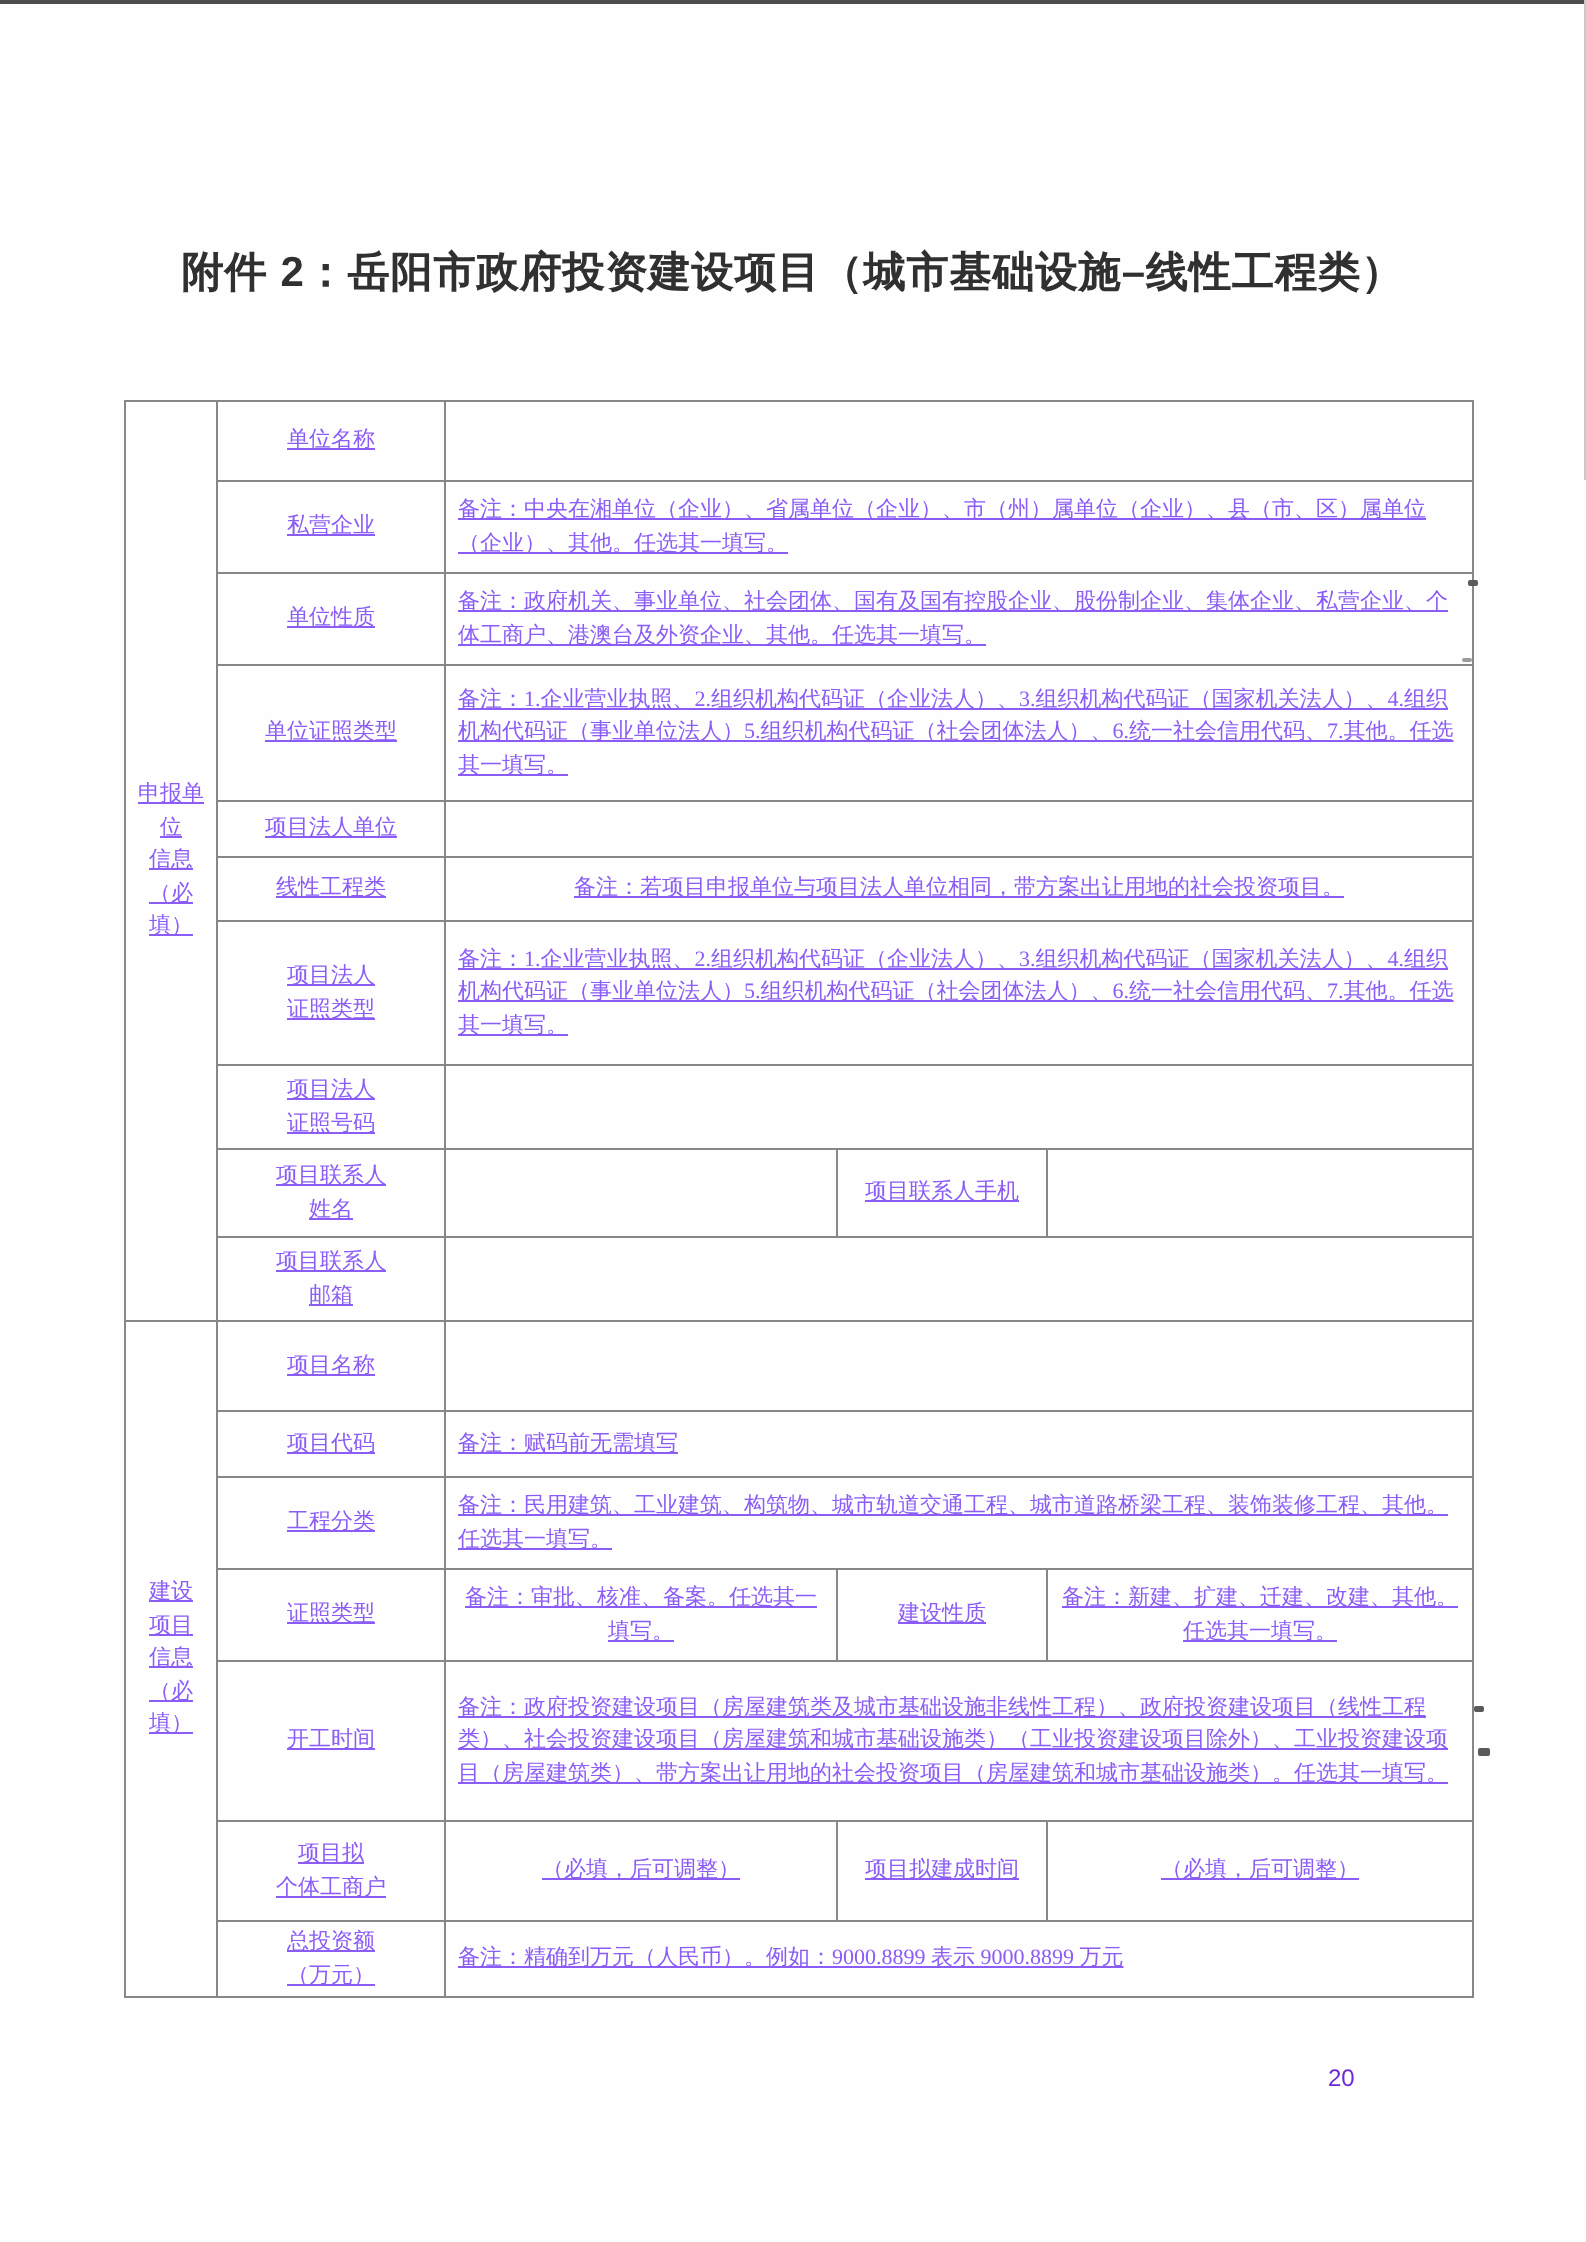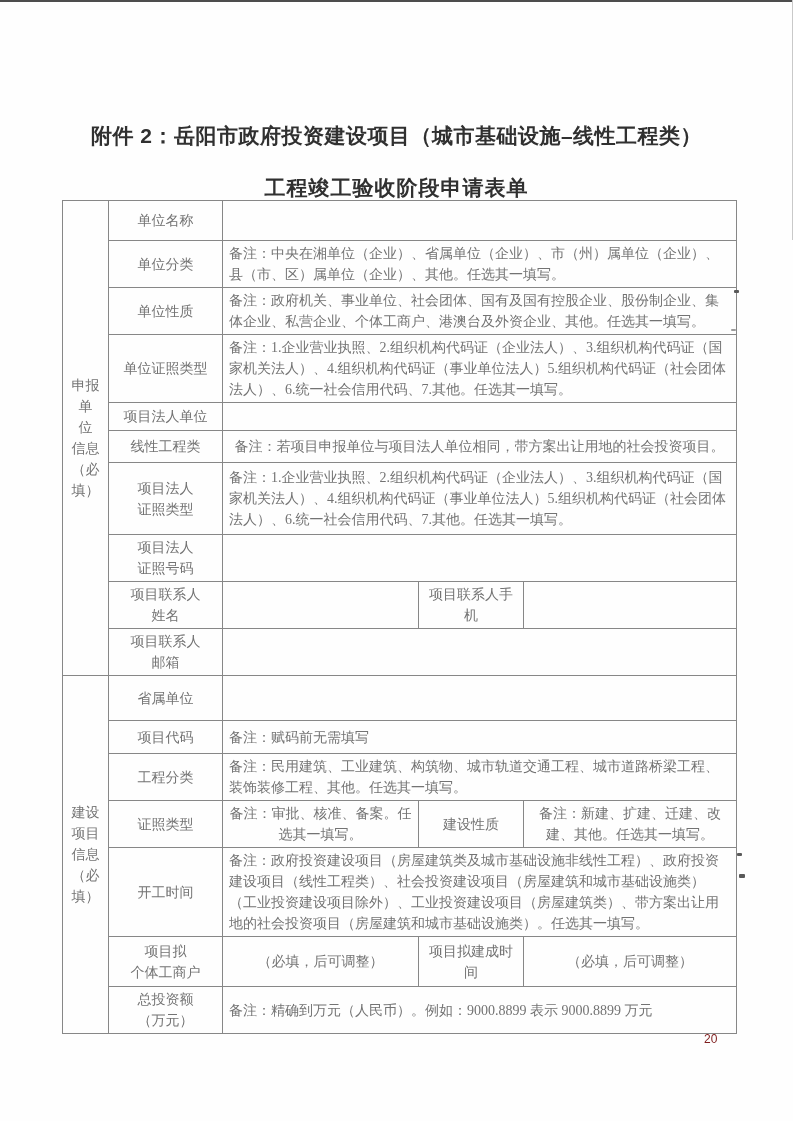--- a/index.html
+++ b/index.html
@@ -29,62 +29,61 @@
   .doc-title .line1 { font-size:21px; letter-spacing:0.5px; }
   .doc-title .line2 { font-size:21px; margin-top:24px; letter-spacing:1px; }
 
   table.form {
     position:absolute; left:62px; top:200px;
     width:674px;
     border-collapse:collapse; table-layout:fixed;
   }
   table.form td {
     border:1px solid #878787;
-    font-size:14px; line-height:1.5;
+    font-size:11px; line-height:1.5;
     padding:2px 6px;
-    color:#737373;
+    color:#8b5cf6;
     vertical-align:middle;
     overflow:hidden;
+    text-decoration:underline;
   }
   td.section-cell {
     text-align:center;
     white-space:pre-line;
     font-size:13.5px;
     line-height:1.7;
     padding:2px 2px;
   }
   td.label-cell {
     text-align:center;
     white-space:pre-line;
   }
   td.note-cell { text-align:left; }
   td.center-cell { text-align:center; }
 
   .page-number {
     position:absolute; left:664px; top:1032px;
-    font-size:12px; color:#7f1d1d;
+    font-size:12px; color:#6d28d9;
     font-family:"Liberation Sans","DejaVu Sans",sans-serif;
-    margin-left:40px;
   }
   .speck { position:absolute; background:#5a5a5a; border-radius:1px; }
   .speck.s1 { left:734px; top:290px; width:5px; height:3px; }
   .speck.s2 { left:731px; top:329px; width:5px; height:2px; opacity:.6; }
   .speck.s3 { left:737px; top:853px; width:5px; height:3px; }
   .speck.s4 { left:739px; top:874px; width:6px; height:4px; }
 </style>
 </head>
 <body>
 
 <div class="page">
   <div class="scan-top-edge"></div>
   <div class="scan-right-edge"></div>
 
   <div class="doc-title">
     <div class="line1">附件 2：岳阳市政府投资建设项目（城市基础设施–线性工程类）</div>
-    <div class="line2">工程竣工验收阶段申请表单</div>
   </div>
 
   <table class="form">
     <colgroup>
       <col style="width:46px">
         <col style="width:114px">
         <col style="width:196px">
         <col style="width:105px">
         <col style="width:213px">
     </colgroup>
@@ -92,21 +91,21 @@
       <tr style="height:40px">
         <td class="section-cell" rowspan="10">申报单
 位
 信息
 （必
 填）</td>
         <td class="label-cell">单位名称</td>
         <td class="note-cell" colspan="3"></td>
       </tr>
       <tr style="height:46px">
-        <td class="label-cell">单位分类</td>
+        <td class="label-cell">私营企业</td>
         <td class="note-cell" colspan="3">备注：中央在湘单位（企业）、省属单位（企业）、市（州）属单位（企业）、县（市、区）属单位（企业）、其他。任选其一填写。</td>
       </tr>
       <tr style="height:46px">
         <td class="label-cell">单位性质</td>
         <td class="note-cell" colspan="3">备注：政府机关、事业单位、社会团体、国有及国有控股企业、股份制企业、集体企业、私营企业、个体工商户、港澳台及外资企业、其他。任选其一填写。</td>
       </tr>
       <tr style="height:68px">
         <td class="label-cell">单位证照类型</td>
         <td class="note-cell" colspan="3">备注：1.企业营业执照、2.组织机构代码证（企业法人）、3.组织机构代码证（国家机关法人）、4.组织机构代码证（事业单位法人）5.组织机构代码证（社会团体法人）、6.统一社会信用代码、7.其他。任选其一填写。</td>
       </tr>
@@ -140,21 +139,21 @@
 邮箱</td>
         <td class="note-cell" colspan="3"></td>
       </tr>
 
       <tr style="height:45px">
         <td class="section-cell" rowspan="7">建设
 项目
 信息
 （必
 填）</td>
-        <td class="label-cell">省属单位</td>
+        <td class="label-cell">项目名称</td>
         <td class="note-cell" colspan="3"></td>
       </tr>
       <tr style="height:33px">
         <td class="label-cell">项目代码</td>
         <td class="note-cell" colspan="3">备注：赋码前无需填写</td>
       </tr>
       <tr style="height:46px">
         <td class="label-cell">工程分类</td>
         <td class="note-cell" colspan="3">备注：民用建筑、工业建筑、构筑物、城市轨道交通工程、城市道路桥梁工程、装饰装修工程、其他。任选其一填写。</td>
       </tr>

